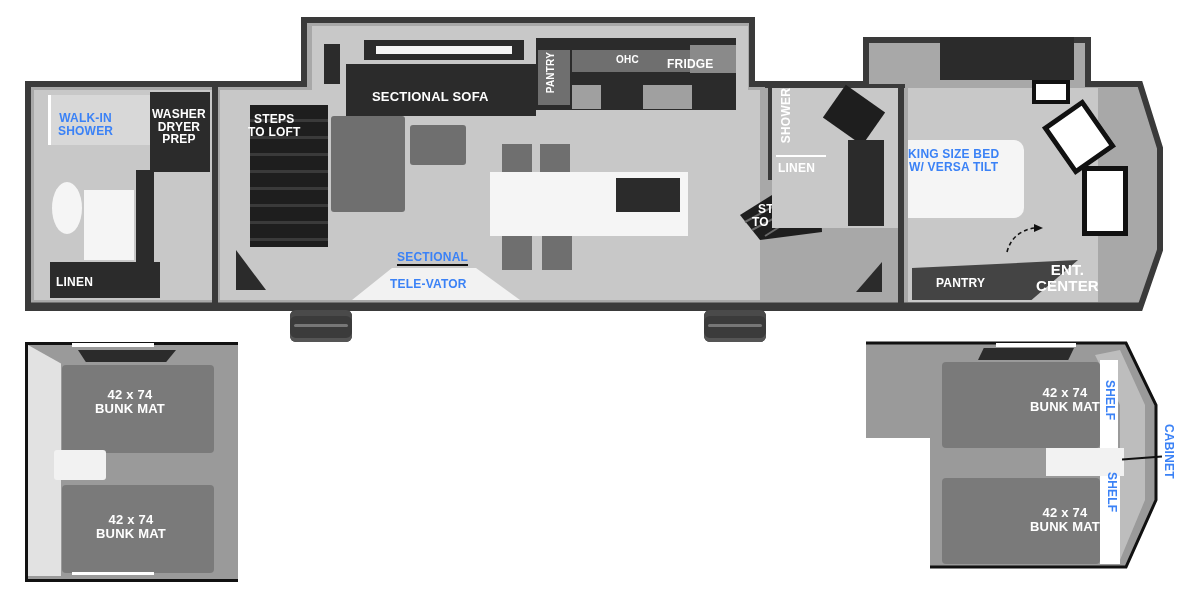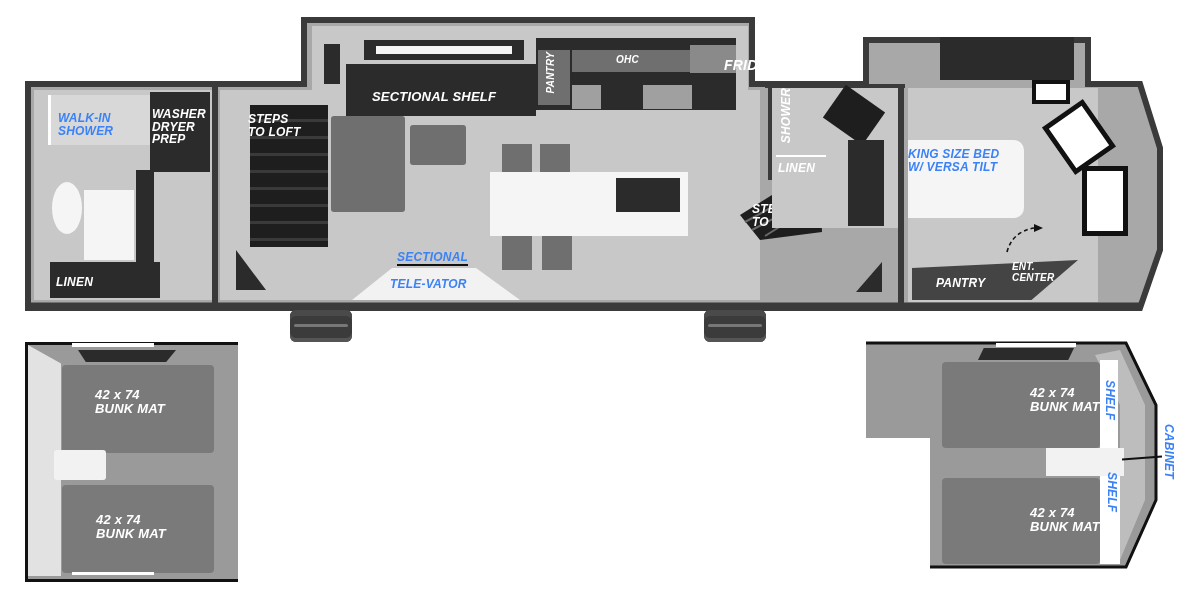--- a/index.html
+++ b/index.html
@@ -1,18 +1,18 @@
 <!DOCTYPE html>
 <html><head>
 <meta charset="utf-8">
 <style>
   html,body{margin:0;padding:0;background:#fff;}
   body{width:1200px;height:600px;position:relative;overflow:hidden;font-family:"Liberation Sans","DejaVu Sans",sans-serif;}
   .abs{position:absolute;}
-  .lbl{position:absolute;font-weight:bold;text-align:left;line-height:1.05;letter-spacing:0.2px;white-space:nowrap;font-style:italic;}
+  .lbl{position:absolute;font-weight:bold;text-align:center;line-height:1.05;letter-spacing:0.2px;white-space:nowrap;}
   .w{color:#fff;}
   .b{color:#3b82f6;}
   .wall{position:absolute;background:#3a3a3a;}
   .room{position:absolute;background:#9c9c9c;}
   .floor-light{background:#c8c8c8;}
   .dark{background:#2b2b2b;}
   .mid{background:#6f6f6f;}
   .white{background:#f5f5f5;}
   .tire{position:absolute;width:62px;height:32px;border-radius:6px;background:#3b3b3b;box-shadow:inset 0 -4px 0 #555, inset 0 6px 0 #4a4a4a;}
   .tire:after{content:"";position:absolute;left:4px;right:4px;top:14px;height:3px;background:#777;border-radius:2px;}
@@ -48,33 +48,33 @@
   <div class="room floor-light" style="left:312px;top:26px;width:436px;height:70px;"></div>
 
   <div class="abs dark" style="left:250px;top:105px;width:78px;height:142px;background:repeating-linear-gradient(180deg,#1e1e1e 0 14px,#3a3a3a 14px 17px);"></div>
   <div class="lbl w" style="left:248px;top:113px;font-size:12px;">STEPS<br>TO LOFT</div>
 
   <div class="abs dark" style="left:364px;top:40px;width:160px;height:20px;"></div>
   <div class="abs white" style="left:376px;top:46px;width:136px;height:8px;"></div>
   <div class="abs dark" style="left:324px;top:44px;width:16px;height:40px;"></div>
 
   <div class="abs dark" style="left:346px;top:64px;width:190px;height:52px;"></div>
-  <div class="lbl w" style="left:372px;top:90px;font-size:13px;">SECTIONAL SHELF</div>
+  <div class="lbl w" style="left:372px;top:90px;font-size:13px;">SECTIONAL SOFA</div>
   <div class="abs mid" style="left:331px;top:116px;width:74px;height:96px;border-radius:3px;"></div>
   <div class="abs mid" style="left:410px;top:125px;width:56px;height:40px;border-radius:3px;"></div>
 
   <div class="abs dark" style="left:536px;top:38px;width:200px;height:72px;"></div>
   <div class="abs mid" style="left:538px;top:50px;width:32px;height:55px;"></div>
   <div class="lbl w vert" style="left:546px;top:52px;font-size:10px;">PANTRY</div>
   <div class="abs mid" style="left:572px;top:50px;width:118px;height:22px;"></div>
   <div class="lbl w" style="left:616px;top:55px;font-size:10px;">OHC</div>
   <div class="abs" style="left:572px;top:85px;width:120px;height:24px;background:#a0a0a0;"></div>
   <div class="abs dark" style="left:601px;top:85px;width:42px;height:24px;"></div>
   <div class="abs mid" style="left:690px;top:45px;width:46px;height:28px;background:#8a8a8a;"></div>
-  <div class="lbl w" style="left:724px;top:58px;font-size:14px;">FRIDGE</div>
+  <div class="lbl w" style="left:667px;top:58px;font-size:12px;">FRIDGE</div>
 
   <div class="abs white" style="left:490px;top:172px;width:198px;height:64px;"></div>
   <div class="abs dark" style="left:616px;top:178px;width:64px;height:34px;"></div>
   <div class="abs mid" style="left:502px;top:144px;width:30px;height:28px;"></div>
   <div class="abs mid" style="left:540px;top:144px;width:30px;height:28px;"></div>
   <div class="abs mid" style="left:502px;top:236px;width:30px;height:34px;"></div>
   <div class="abs mid" style="left:542px;top:236px;width:30px;height:34px;"></div>
 
   <div class="lbl b" style="left:397px;top:251px;font-size:12px;border-bottom:2px solid #111;">SECTIONAL</div>
   <svg width="1200" height="600">
@@ -105,21 +105,21 @@
   <div class="abs dark" style="left:940px;top:37px;width:134px;height:43px;"></div>
   <div class="abs white" style="left:908px;top:140px;width:116px;height:78px;border-radius:0 10px 10px 0;"></div>
   <div class="lbl b" style="left:908px;top:148px;font-size:12px;">KING SIZE BED<br>W/ VERSA TILT</div>
 
   <div class="abs" style="left:1054px;top:108px;width:40px;height:48px;background:#fff;border:5px solid #111;transform:rotate(-35deg);"></div>
   <div class="abs" style="left:1082px;top:166px;width:36px;height:60px;background:#fff;border:5px solid #111;"></div>
   <div class="abs" style="left:1032px;top:80px;width:30px;height:16px;background:#fff;border:4px solid #111;"></div>
 
   <div class="abs dark" style="left:912px;top:260px;width:166px;height:40px;clip-path:polygon(0 20%,100% 0,72% 100%,0 100%);background:#444;"></div>
   <div class="lbl w" style="left:936px;top:277px;font-size:12px;">PANTRY</div>
-  <div class="lbl w" style="left:1012px;top:262px;font-size:10px;">ENT.<br>CENTER</div>
+  <div class="lbl w" style="left:1036px;top:262px;font-size:15px;">ENT.<br>CENTER</div>
   <svg width="1200" height="600">
     <path d="M1007,252 Q1012,232 1034,228" stroke="#111" stroke-width="1.6" stroke-dasharray="4 3" fill="none"></path>
     <polygon points="1034,224 1043,228 1034,232" fill="#111"></polygon>
   </svg>
 
   <div class="tire" style="left:290px;top:310px;"></div>
   <div class="tire" style="left:704px;top:310px;"></div>
 </div>
 
 <div>

